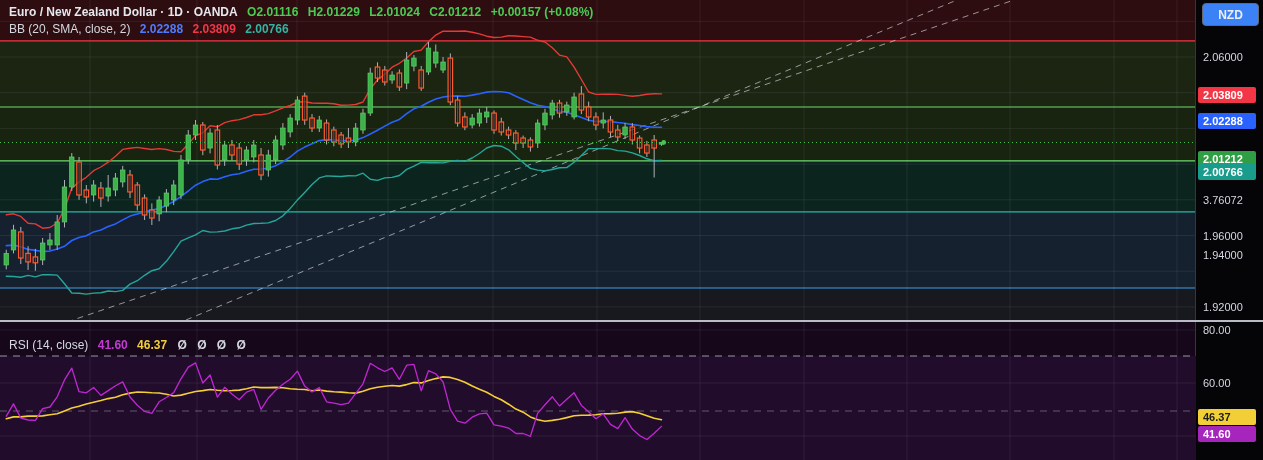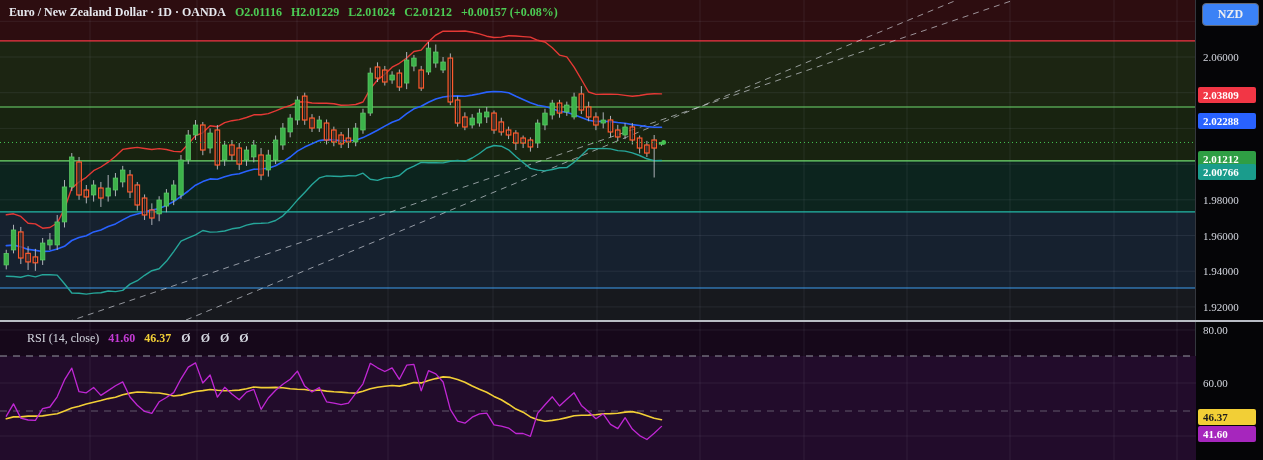--- a/index.html
+++ b/index.html
@@ -1,28 +1,28 @@
 <!DOCTYPE html>
 <html><head>
 <meta charset="utf-8">
 <style>
   html,body{margin:0;padding:0;background:#000;}
   #app{position:relative;width:1263px;height:460px;background:#050507;overflow:hidden;
-       font-family:Liberation Serif, serif;-webkit-font-smoothing:antialiased;}
+       font-family:Liberation Sans, sans-serif;-webkit-font-smoothing:antialiased;}
   svg{position:absolute;left:0;display:block;}
   #main-svg{top:0;}
   #rsi-svg{top:322px;}
   .legend{position:absolute;z-index:30;white-space:nowrap;font-size:12px;line-height:14px;}
   .legend .t{color:#e6e8ee;font-weight:700;}
   .legend .v{font-weight:700;margin-left:6px;}
   .g{color:#4ccb54;} .b{color:#4f7bff;} .r{color:#f23645;} .tl{color:#2fb5a3;}
   .mag{color:#c43bd4;} .yel{color:#f2cf36;} .gray{color:#d5d8e0;}
   #legend-main{left:9px;top:5px;}
   #legend-bb{left:9px;top:22px;font-weight:400;}
-  #legend-rsi{left:9px;top:331px;margin-left:18px;}
+  #legend-rsi{left:9px;top:338px;}
   .empty-set{color:#d5d8e0;font-weight:700;margin-left:7px;}
   #scale{position:absolute;right:0;top:0;width:67px;height:356px;background:#050507;z-index:20;
          border-left:1px solid #34373e;}
   .axlabel{position:absolute;left:7px;transform:translateY(-50%);color:#d5d8e0;font-size:11px;}
   .badge{position:absolute;left:2px;transform:translateY(-50%);color:#fff;font-size:11px;font-weight:700;
          padding:2px 5px;border-radius:2px;min-width:48px;text-align:left;line-height:12px;}
   .badge .timer{font-weight:400;font-size:10px;opacity:.95;}
   #nzd-btn{position:absolute;right:4px;top:3px;width:55px;height:21px;z-index:40;
            background:#3b82f6;border:1px solid #646a74;border-radius:4px;color:#eceef2;
            font-size:12px;font-weight:700;display:flex;align-items:center;justify-content:center;cursor:pointer;}
@@ -283,36 +283,42 @@
 
   <div id="legend-main" class="legend">
     <span class="t">Euro / New Zealand Dollar · 1D · OANDA</span>
     <span class="v g">O2.01116</span>
     <span class="v g">H2.01229</span>
     <span class="v g">L2.01024</span>
     <span class="v g">C2.01212</span>
     <span class="v g">+0.00157 (+0.08%)</span>
   </div>
 
+  <div id="legend-bb" class="legend">
+    <span class="gray">BB (20, SMA, close, 2)</span>
+    <span class="v b">2.02288</span>
+    <span class="v r">2.03809</span>
+    <span class="v tl">2.00766</span>
+  </div>
 
   <div id="legend-rsi" class="legend">
     <span class="gray">RSI (14, close)</span>
     <span class="v mag">41.60</span>
     <span class="v yel">46.37</span>
     <span class="empty-set">Ø</span>
     <span class="empty-set">Ø</span>
     <span class="empty-set">Ø</span>
     <span class="empty-set">Ø</span>
   </div>
 
   <div id="scale">
       <div class="axlabel" style="top: 57px;">2.06000</div>
-      <div class="axlabel" style="top: 200px;">1.98000</div>
+      <div class="axlabel" style="top: 200px;">3.76072</div>
       <div class="axlabel" style="top: 236px;">1.96000</div>
-      <div class="axlabel" style="top: 271px;">1.94000</div>
+      <div class="axlabel" style="top: 255px;">1.94000</div>
       <div class="axlabel" style="top: 307px;">1.92000</div>
       <div class="axlabel" style="top: 330px;">80.00</div>
       <div class="axlabel" style="top: 383px;">60.00</div>
       <div class="badge" style="top: 95px; background: rgb(242, 54, 69); color: rgb(255, 255, 255);">2.03809</div>
       <div class="badge" style="top: 121px; background: rgb(41, 98, 255); color: rgb(255, 255, 255);">2.02288</div>
       <div class="badge" style="top: 149px; background: rgb(47, 158, 68); color: rgb(255, 255, 255); margin-top: 16px;">2.01212<div class="timer">22:12:19</div></div>
       <div class="badge" style="top: 172px; background: rgb(26, 156, 140); color: rgb(255, 255, 255);">2.00766</div>
       <div class="badge" style="top: 417px; background: rgb(242, 207, 54); color: rgb(28, 28, 28);">46.37</div>
       <div class="badge" style="top: 434px; background: rgb(166, 38, 189); color: rgb(255, 255, 255);">41.60</div>
     </div>

